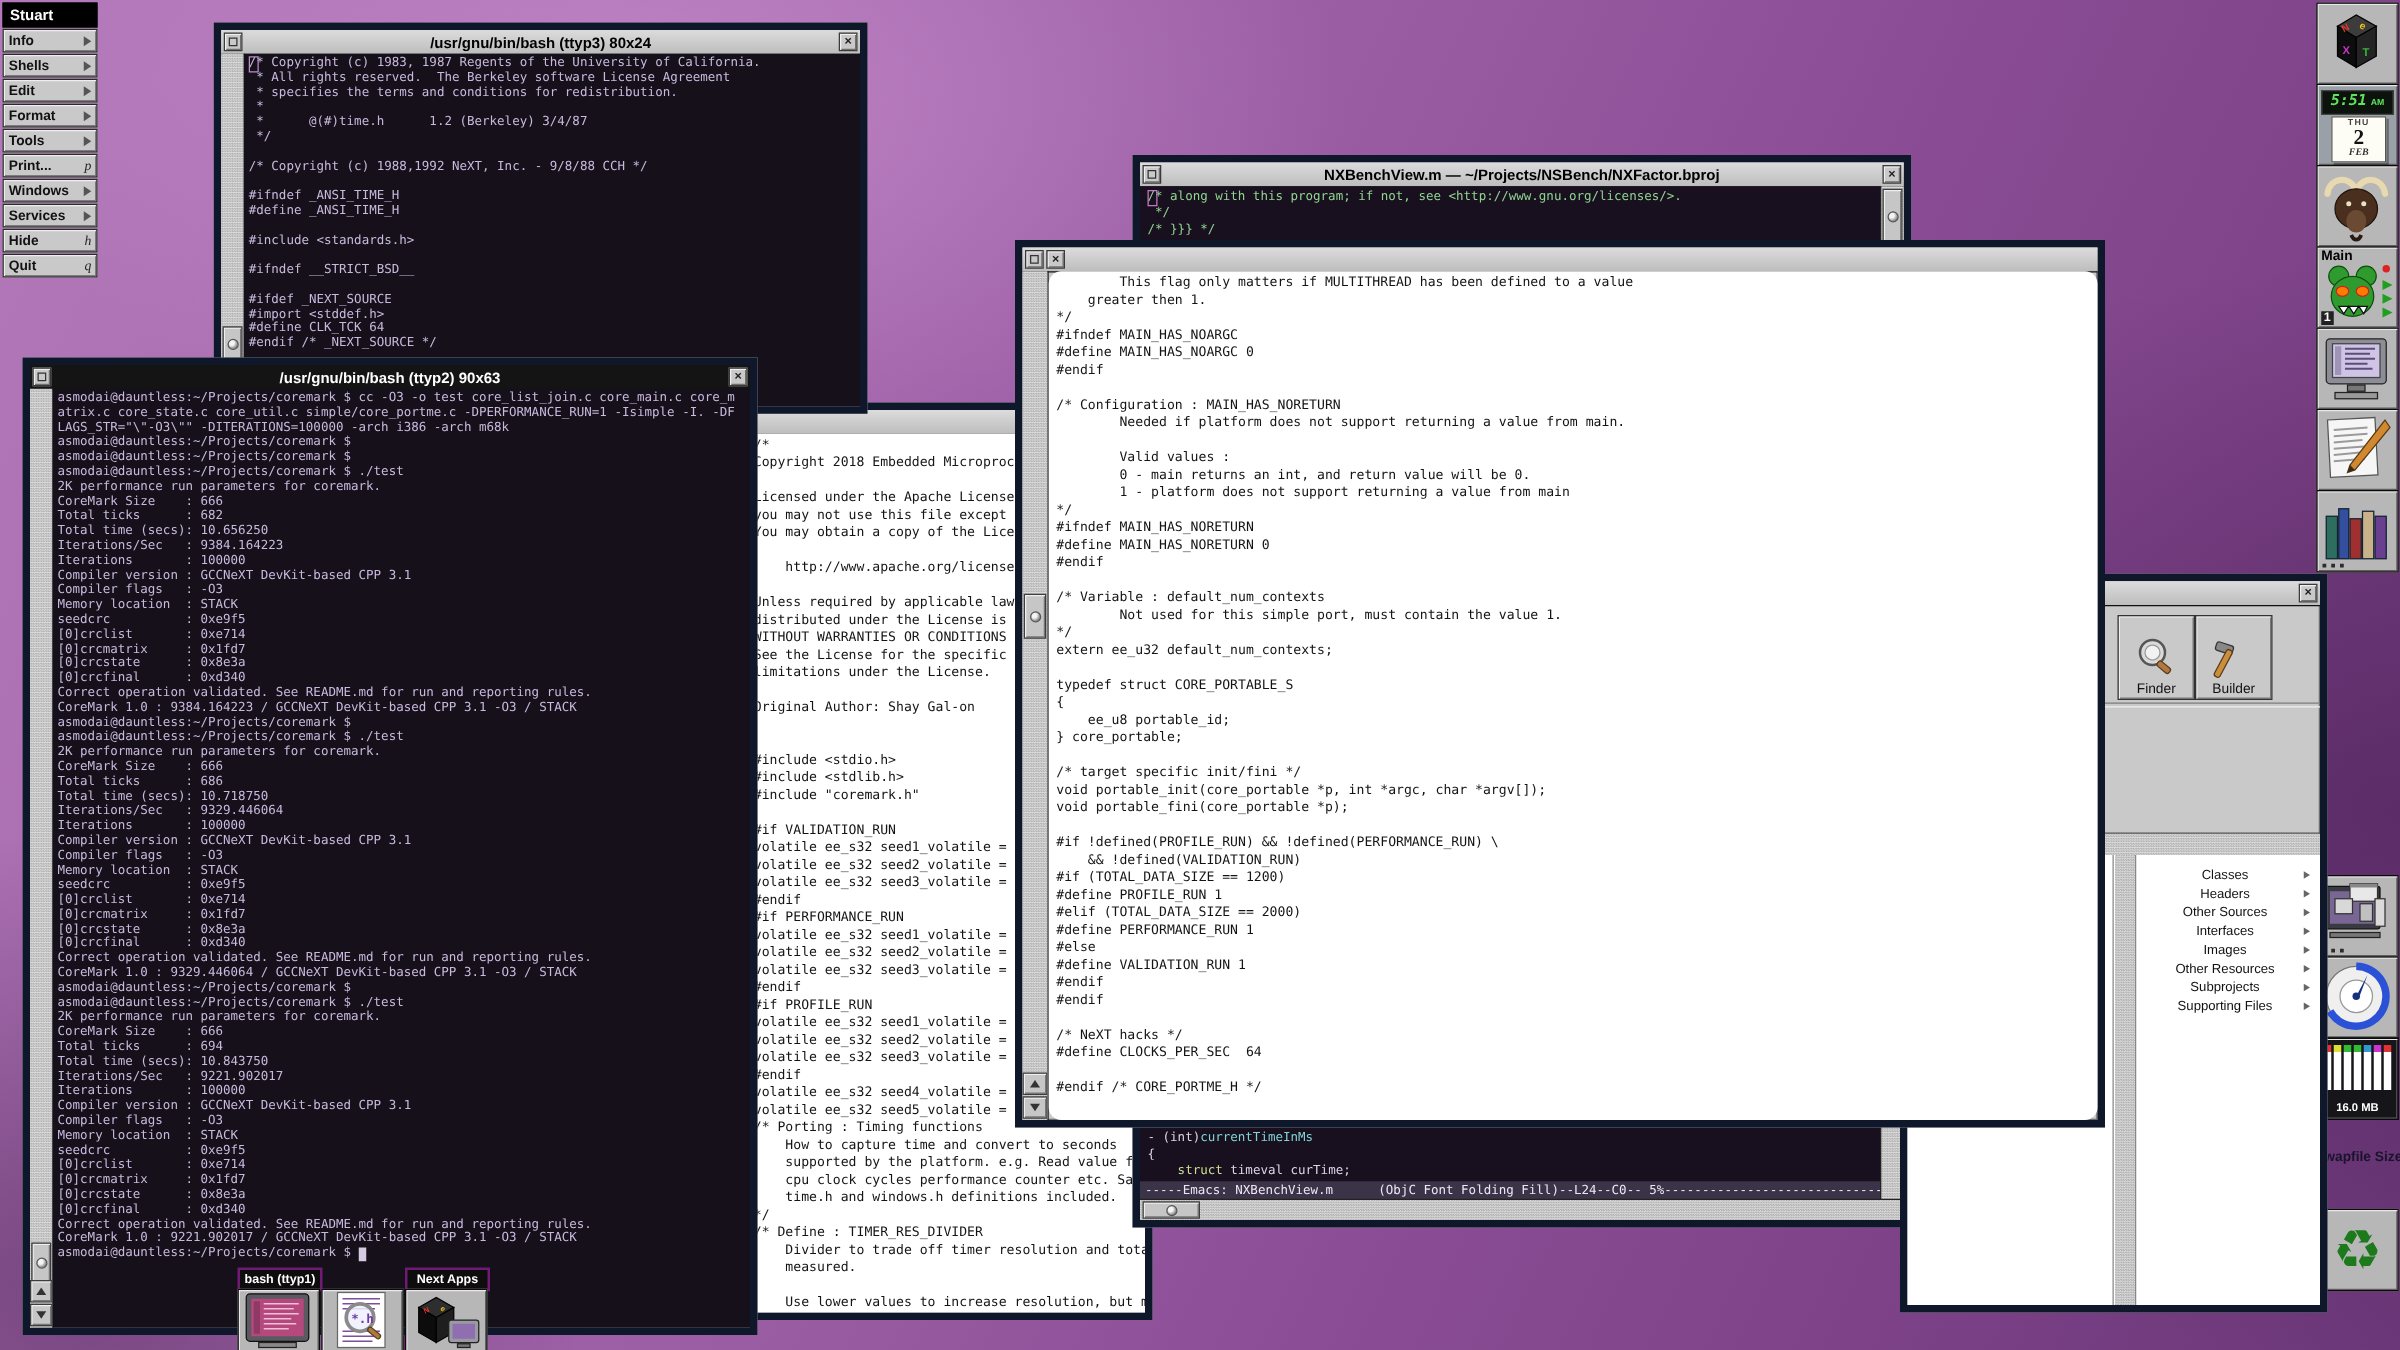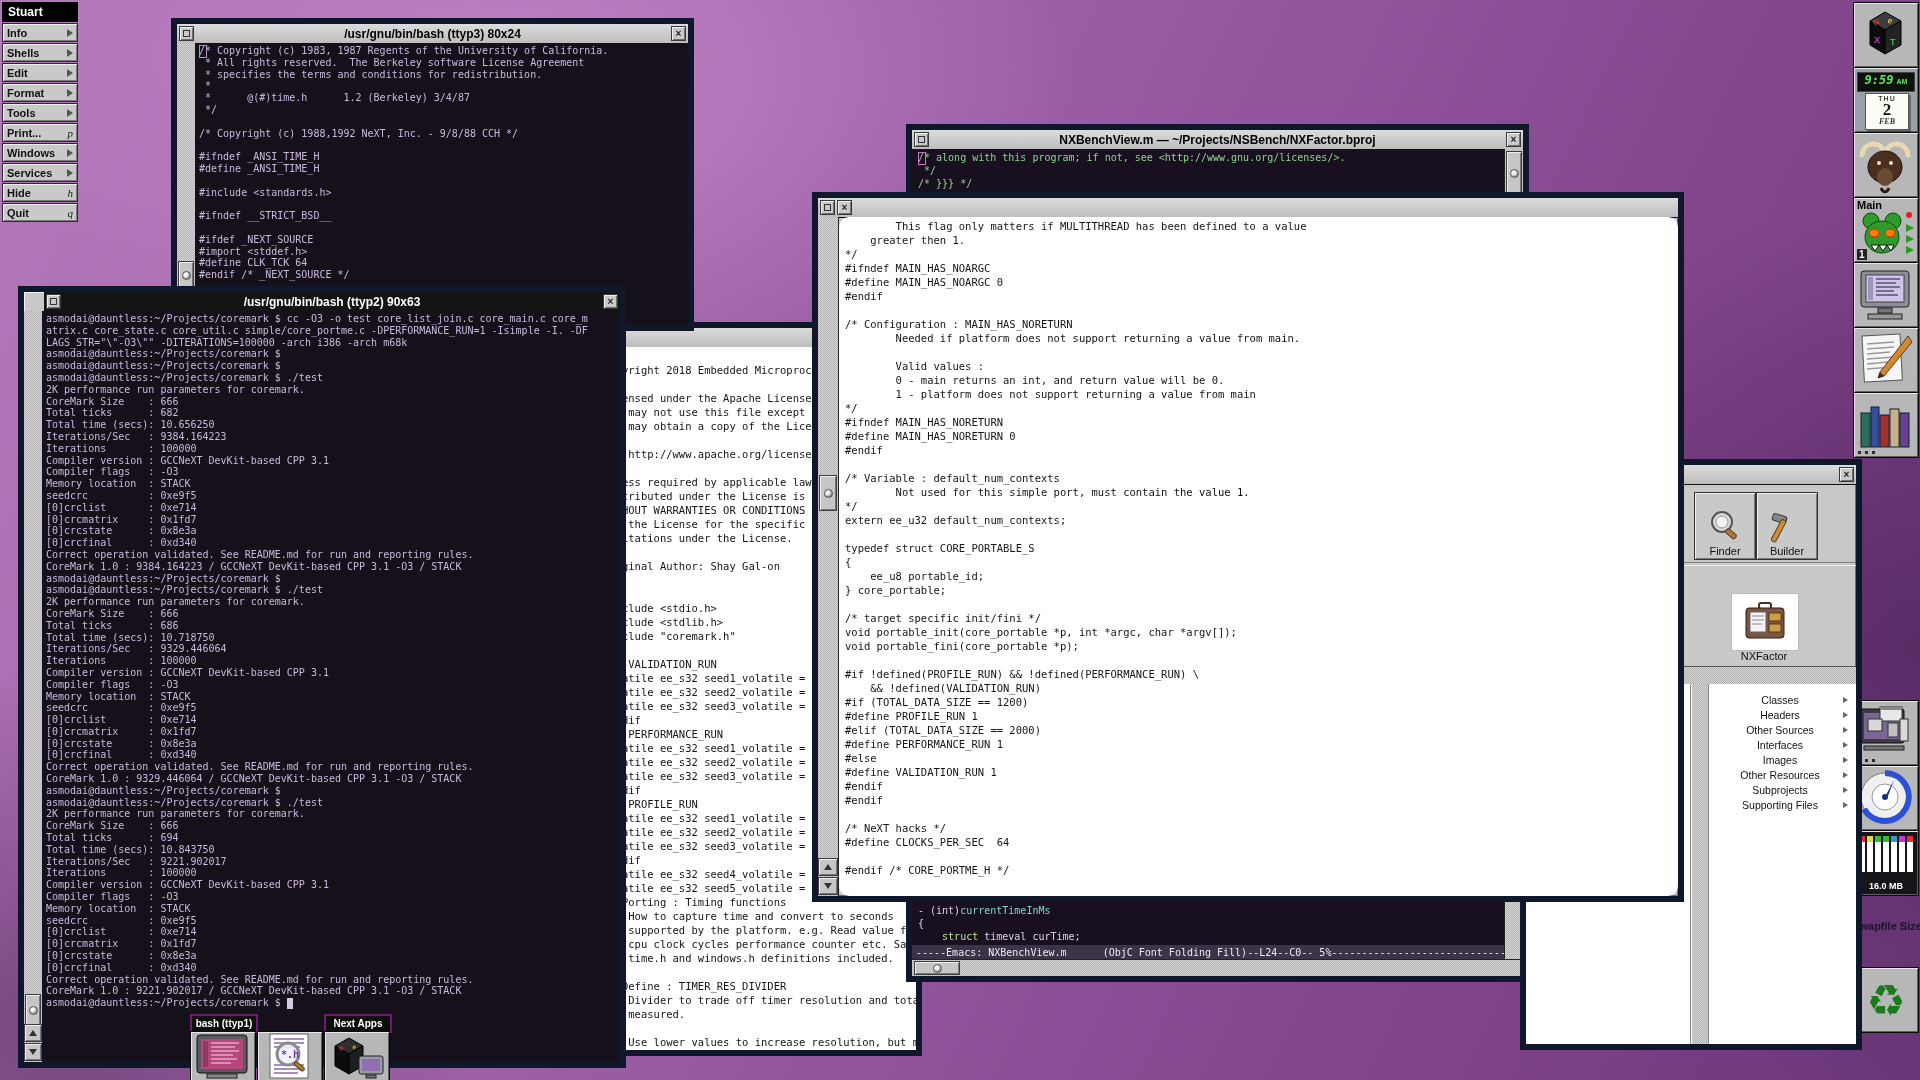--- a/index.html
+++ b/index.html
@@ -228,35 +228,20 @@
     <div class="pbtn" style="left:230px;top:8px;">
       <svg width="34" height="36" viewBox="0 0 34 36">
         <rect x="4" y="4" width="14" height="7" rx="2" transform="rotate(18 4 4)" fill="#888" stroke="#333"></rect>
         <rect x="12" y="10" width="5" height="24" rx="2" transform="rotate(28 12 10)" fill="#c98f3d" stroke="#5a3a18"></rect>
       </svg>
       <span class="plab">Builder</span>
     </div>
   </div>
   <div style="position:absolute;left:0;right:0;top:97px;height:2px;border-top:1px solid #7d7d7d;border-bottom:1px solid #efefef;"></div>
 
-  <div style="position:absolute;left:0;right:0;top:99px;height:102px;">
-    <div style="position:absolute;left:205px;top:29px;width:66px;height:56px;background:#fff;border:1px solid #bbb;display:flex;align-items:center;justify-content:center;">
-      <svg width="42" height="40" viewBox="0 0 42 40">
-        <rect x="15" y="1" width="12" height="6" rx="2" fill="none" stroke="#4a3020" stroke-width="2"></rect>
-        <rect x="2" y="6" width="38" height="30" rx="3" fill="#7a5540" stroke="#2e1d12"></rect>
-        <rect x="6" y="10" width="16" height="20" fill="#f4f4f4" stroke="#666"></rect>
-        <line x1="8" y1="14" x2="20" y2="14" stroke="#888"></line>
-          <line x1="8" y1="18" x2="20" y2="18" stroke="#888"></line>
-        <line x1="8" y1="22" x2="18" y2="22" stroke="#888"></line>
-        <rect x="25" y="11" width="12" height="8" fill="#c9a04a" stroke="#5a3a18"></rect>
-        <rect x="25" y="22" width="12" height="8" fill="#c9a04a" stroke="#5a3a18"></rect>
-      </svg>
-    </div>
-    <div style="position:absolute;left:205px;top:86px;width:66px;text-align:center;font:11px 'Liberation Sans',sans-serif;color:#111;">NXFactor</div>
-  </div>
   <div class="dither" style="position:absolute;left:0;right:0;top:201px;height:18px;border-top:1px solid #555;border-bottom:1px solid #555;"></div>
 
   <div style="position:absolute;left:0;right:0;top:219px;bottom:0;background:#fff;overflow:hidden;">
     <div style="position:absolute;left:164px;top:0;bottom:0;width:1px;background:#888;"></div>
     <div class="dither" style="position:absolute;left:166px;top:0;bottom:0;width:16px;border-right:1px solid #888;"></div>
     <div style="position:absolute;left:183px;right:2px;top:8px;">
       <div class="prow">
           <span class="plabel">Classes</span>
           <span class="parrow"></span>
         </div>
@@ -404,21 +389,21 @@
 #ifdef _NEXT_SOURCE
 #import &lt;stddef.h&gt;
 #define CLK_TCK 64
 #endif /* _NEXT_SOURCE */
 
 #if defined(_NEXT_SOURCE) || defined(__STRICT_ANSI__)</pre>
     <span class="cursor-ghost" style="left:4px;top:2px;"></span>
   </div>
 </div>
 
-<div class="win" style="left:18px;top:286px;width:576px;height:770px;z-index:18;padding-left:20px;">
+<div class="win" style="left:18px;top:286px;width:576px;height:770px;z-index:18;">
   <div class="tbar black">
     <span class="wbtn">
         <span class="sq"></span>
       </span>
     <span class="ttl">/usr/gnu/bin/bash (ttyp2) 90x63</span>
     <span class="wbtn">×</span>
   </div>
   <div class="vscroll dither" style="left:0;">
     <div class="thumb" style="bottom:36px;height:30px;">
         <span class="dimple"></span>
@@ -504,21 +489,21 @@
       <polygon points="47,18 31,27 31,51 47,42" fill="#242424" stroke="#000"></polygon>
       <text x="21" y="23" font-size="8" font-family="Liberation Sans" font-weight="bold" fill="#e4352b" transform="rotate(-28 21 23)">N</text>
       <text x="33" y="19" font-size="8" font-family="Liberation Sans" font-weight="bold" fill="#f5c518" transform="rotate(28 33 19)">e</text>
       <text x="20" y="40" font-size="9" font-family="Liberation Sans" font-weight="bold" fill="#c536c5">X</text>
       <text x="36" y="42" font-size="9" font-family="Liberation Sans" font-weight="bold" fill="#3bb53b">T</text>
     </svg>
   </div>
 
   <div class="tile" style="left:1853px;top:67px;background:#9aa0a8;">
     <div style="position:absolute;left:3px;top:4px;right:3px;height:18px;background:#0c120c;border:1px solid #444;display:flex;align-items:baseline;justify-content:center;gap:3px;">
-      <span style="font:bold italic 12px 'DejaVu Sans Mono',monospace;color:#5de45d;">9:59</span>
+      <span style="font:bold italic 12px 'DejaVu Sans Mono',monospace;color:#5de45d;">5:51</span>
       <span style="font:bold 7px 'Liberation Sans',sans-serif;color:#5de45d;">AM</span>
     </div>
     <div style="position:absolute;left:11px;top:25px;width:42px;height:35px;background:#fdfdf5;border:1px solid #555;box-shadow:2px 2px 0 rgba(0,0,0,.35);text-align:center;">
       <div style="font:bold 7px 'Liberation Sans',sans-serif;color:#444;margin-top:1px;letter-spacing:1px;">THU</div>
       <div style="font:bold 17px/15px 'Liberation Serif',serif;color:#111;">2</div>
       <div style="font:italic bold 8px 'Liberation Serif',serif;color:#333;">FEB</div>
     </div>
   </div>
 
   <div class="tile" style="left:1853px;top:132px;">

